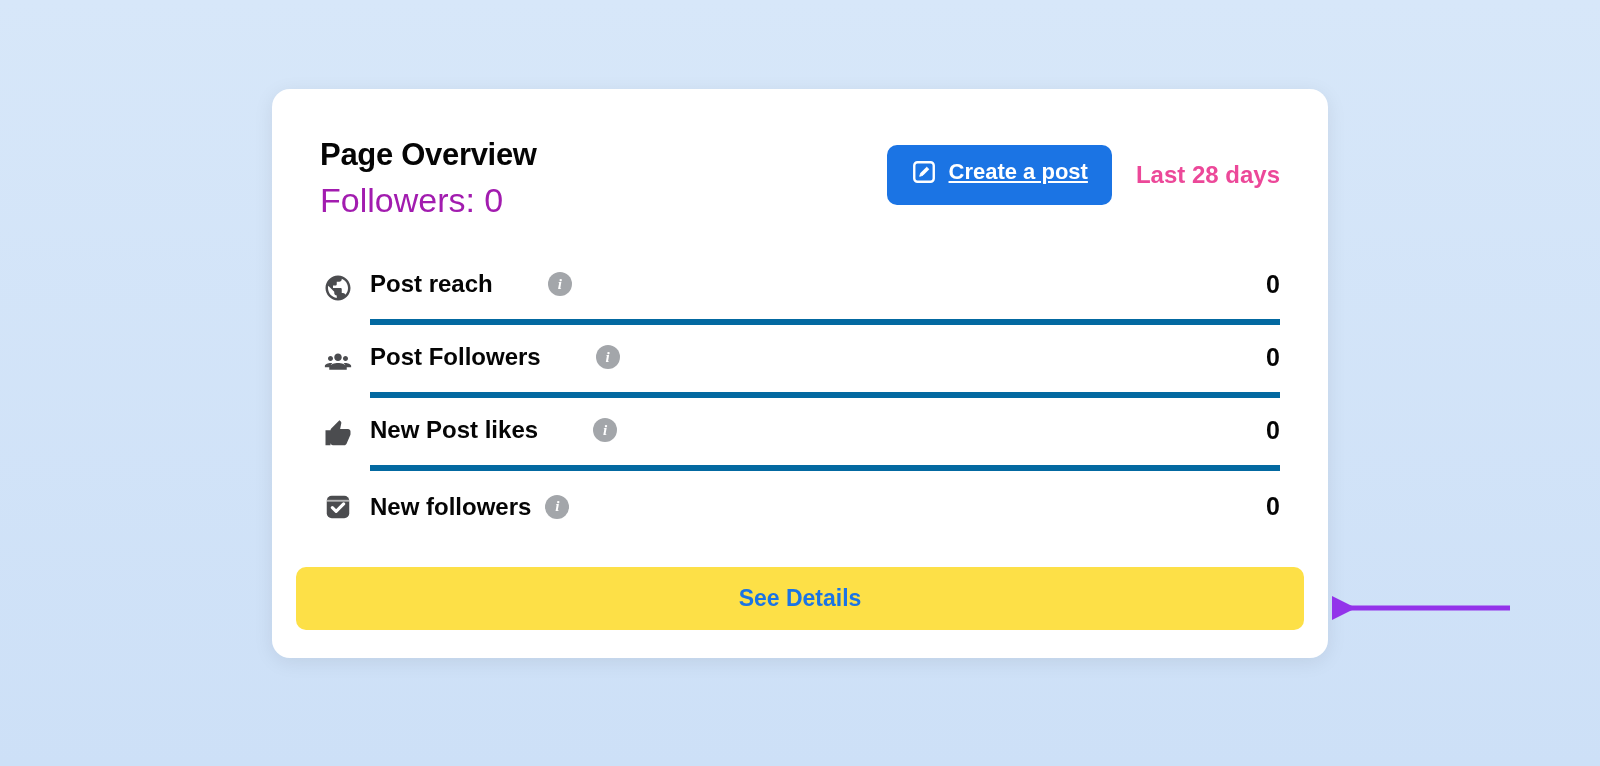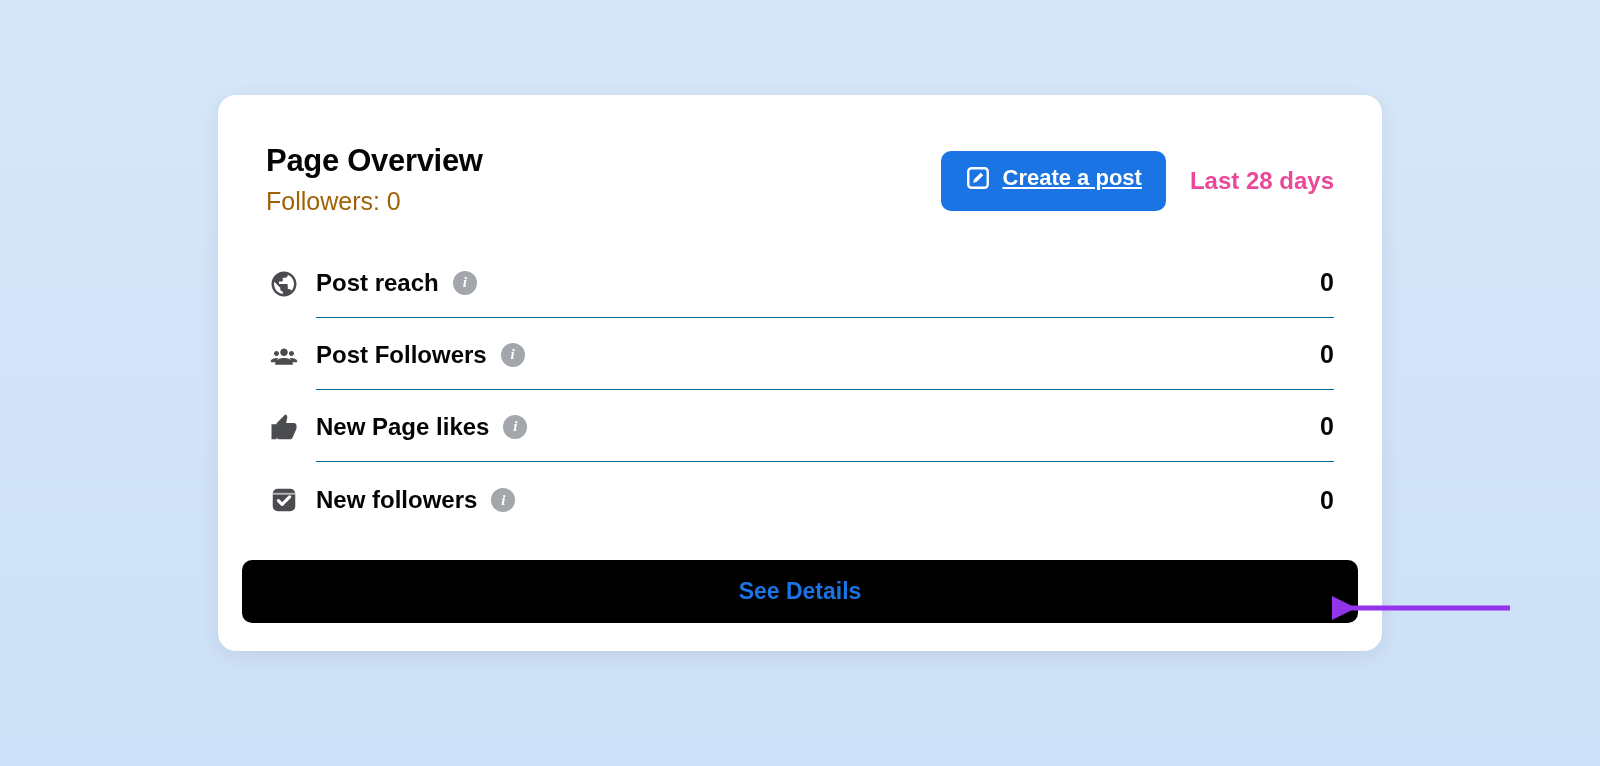--- a/index.html
+++ b/index.html
@@ -15,21 +15,21 @@
       height: 766px;
       display: flex;
       align-items: center;
       justify-content: center;
       position: relative;
     }
     
     .card {
       background: #ffffff;
       border-radius: 18px;
-      width: 1164px;
+      width: 1056px;
       padding: 48px 48px 28px 48px;
       box-shadow: 0 4px 20px rgba(0,0,0,0.08);
       position: relative;
       top: -10px;
     }
     
     .card-header {
       display: flex;
       align-items: flex-start;
       justify-content: space-between;
@@ -43,22 +43,22 @@
     
     .title {
       font-size: 31px;
       font-weight: 800;
       color: #050505;
       letter-spacing: -0.3px;
       margin-bottom: 8px;
     }
     
     .subtitle {
-      font-size: 25px;
-      color: #a16207;
+      font-size: 34px;
+      color: #a21caf;
       font-weight: 400;
     }
     
     .header-right {
       display: flex;
       align-items: center;
       gap: 24px;
       padding-top: 8px;
     }
     
@@ -92,21 +92,22 @@
       flex-direction: column;
     }
     
     .metric-row {
       display: flex;
       align-items: center;
       padding: 18px 0 18px 0;
     }
     
     .metric-row:not(:last-child) .metric-content {
-      border-bottom: 1px solid #0369a1;
+      border-bottom: 6px solid #0369a1;
+      gap: 41px;
     }
     
     .metric-icon {
       width: 36px;
       height: 36px;
       display: flex;
       align-items: center;
       justify-content: center;
       margin-right: 14px;
       flex-shrink: 0;
@@ -156,21 +157,21 @@
     
     .metric-value {
       margin-left: auto;
       font-size: 25px;
       font-weight: 700;
       color: #050505;
     }
     
     .see-details {
       margin-top: 24px;
-      background: #000000;
+      background: #fde047;
       border-radius: 10px;
       padding: 18px 0;
       text-align: center;
       font-size: 23px;
       font-weight: 700;
       color: #1b74e4;
       cursor: pointer;
       margin-left: -24px;
       margin-right: -24px;
     }
@@ -239,21 +240,21 @@
       </div>
     </div>
 
     <div class="metric-row">
       <div class="metric-icon">
         <svg viewBox="0 0 24 24">
             <path d="M2 21h4V9H2v12zm20-11c0-1.1-.9-2-2-2h-6.31l.95-4.57.03-.32c0-.41-.17-.79-.44-1.06L13.17 1 6.59 7.59C6.22 7.95 6 8.45 6 9v10c0 1.1.9 2 2 2h9c.83 0 1.54-.5 1.84-1.22l3.02-7.05c.09-.23.14-.47.14-.73V10z"></path>
           </svg>
       </div>
       <div class="metric-content">
-        <span class="metric-label">New Page likes</span>
+        <span class="metric-label">New Post likes</span>
         <span class="info-icon">i</span>
         <span class="metric-value">0</span>
       </div>
     </div>
 
     <div class="metric-row">
       <div class="metric-icon">
         <svg viewBox="0 0 24 24">
             <path d="M4 4h16c1.1 0 2 .9 2 2v1H2V6c0-1.1.9-2 2-2zm-2 4h20v10c0 1.1-.9 2-2 2H4c-1.1 0-2-.9-2-2V8zm7.5 8.5l6-3.5-6-3.5v7z" opacity="0"></path>
             <rect x="3" y="3" width="18" height="18" rx="4" fill="#4b4c4f"></rect>

